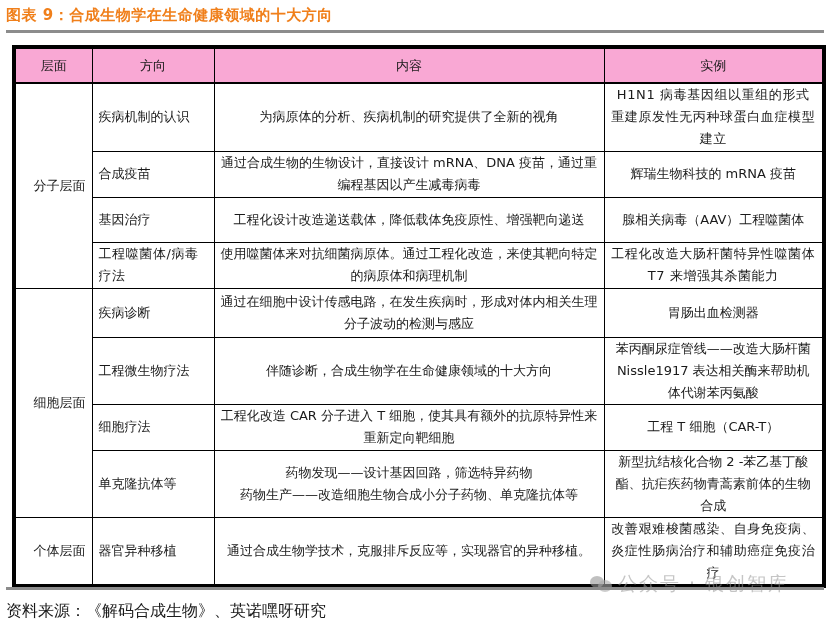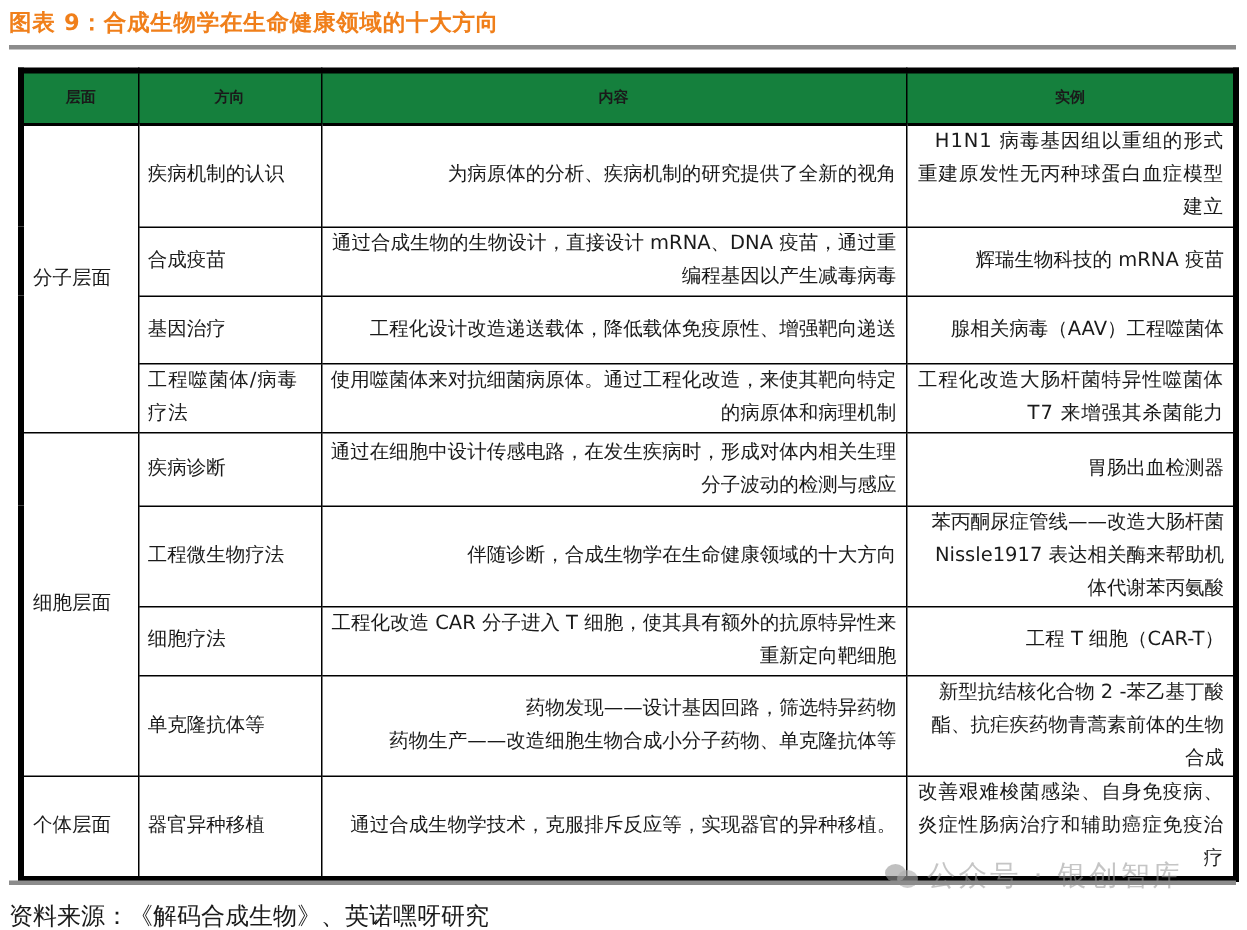--- a/index.html
+++ b/index.html
@@ -24,26 +24,26 @@
     font-size: 13px;
     table-layout: fixed;
   }
   table.main th, table.main td {
     border: 1px solid #000000;
     padding: 0 6px;
     vertical-align: middle;
     line-height: 22px;
   }
   table.main thead th {
-    background: #15803d; color: #1a1a1a; font-weight: bold;
-    height: 33px; text-align: center; font-size: 10px;
+    background: #f9a8d4; color: #1a1a1a; font-weight: normal;
+    height: 33px; text-align: center; font-size: 13px;
     border-bottom: 2px solid #000;
   }
-  td.level { text-align: left; }
-  td.content, td.example { text-align: right; }
+  td.level { text-align: right; }
+  td.content, td.example { text-align: center; }
   .ex-text { letter-spacing: 0.6px; }
   .bottom-rule {
     position: absolute; left: 6px; top: 587px; width: 818px; height: 3px;
     background: #8c8c8c;
   }
   .source {
     position: absolute; left: 6px; top: 601px;
     font-size: 16px; color: #1a1a1a; white-space: nowrap;
   }
   .watermark {

